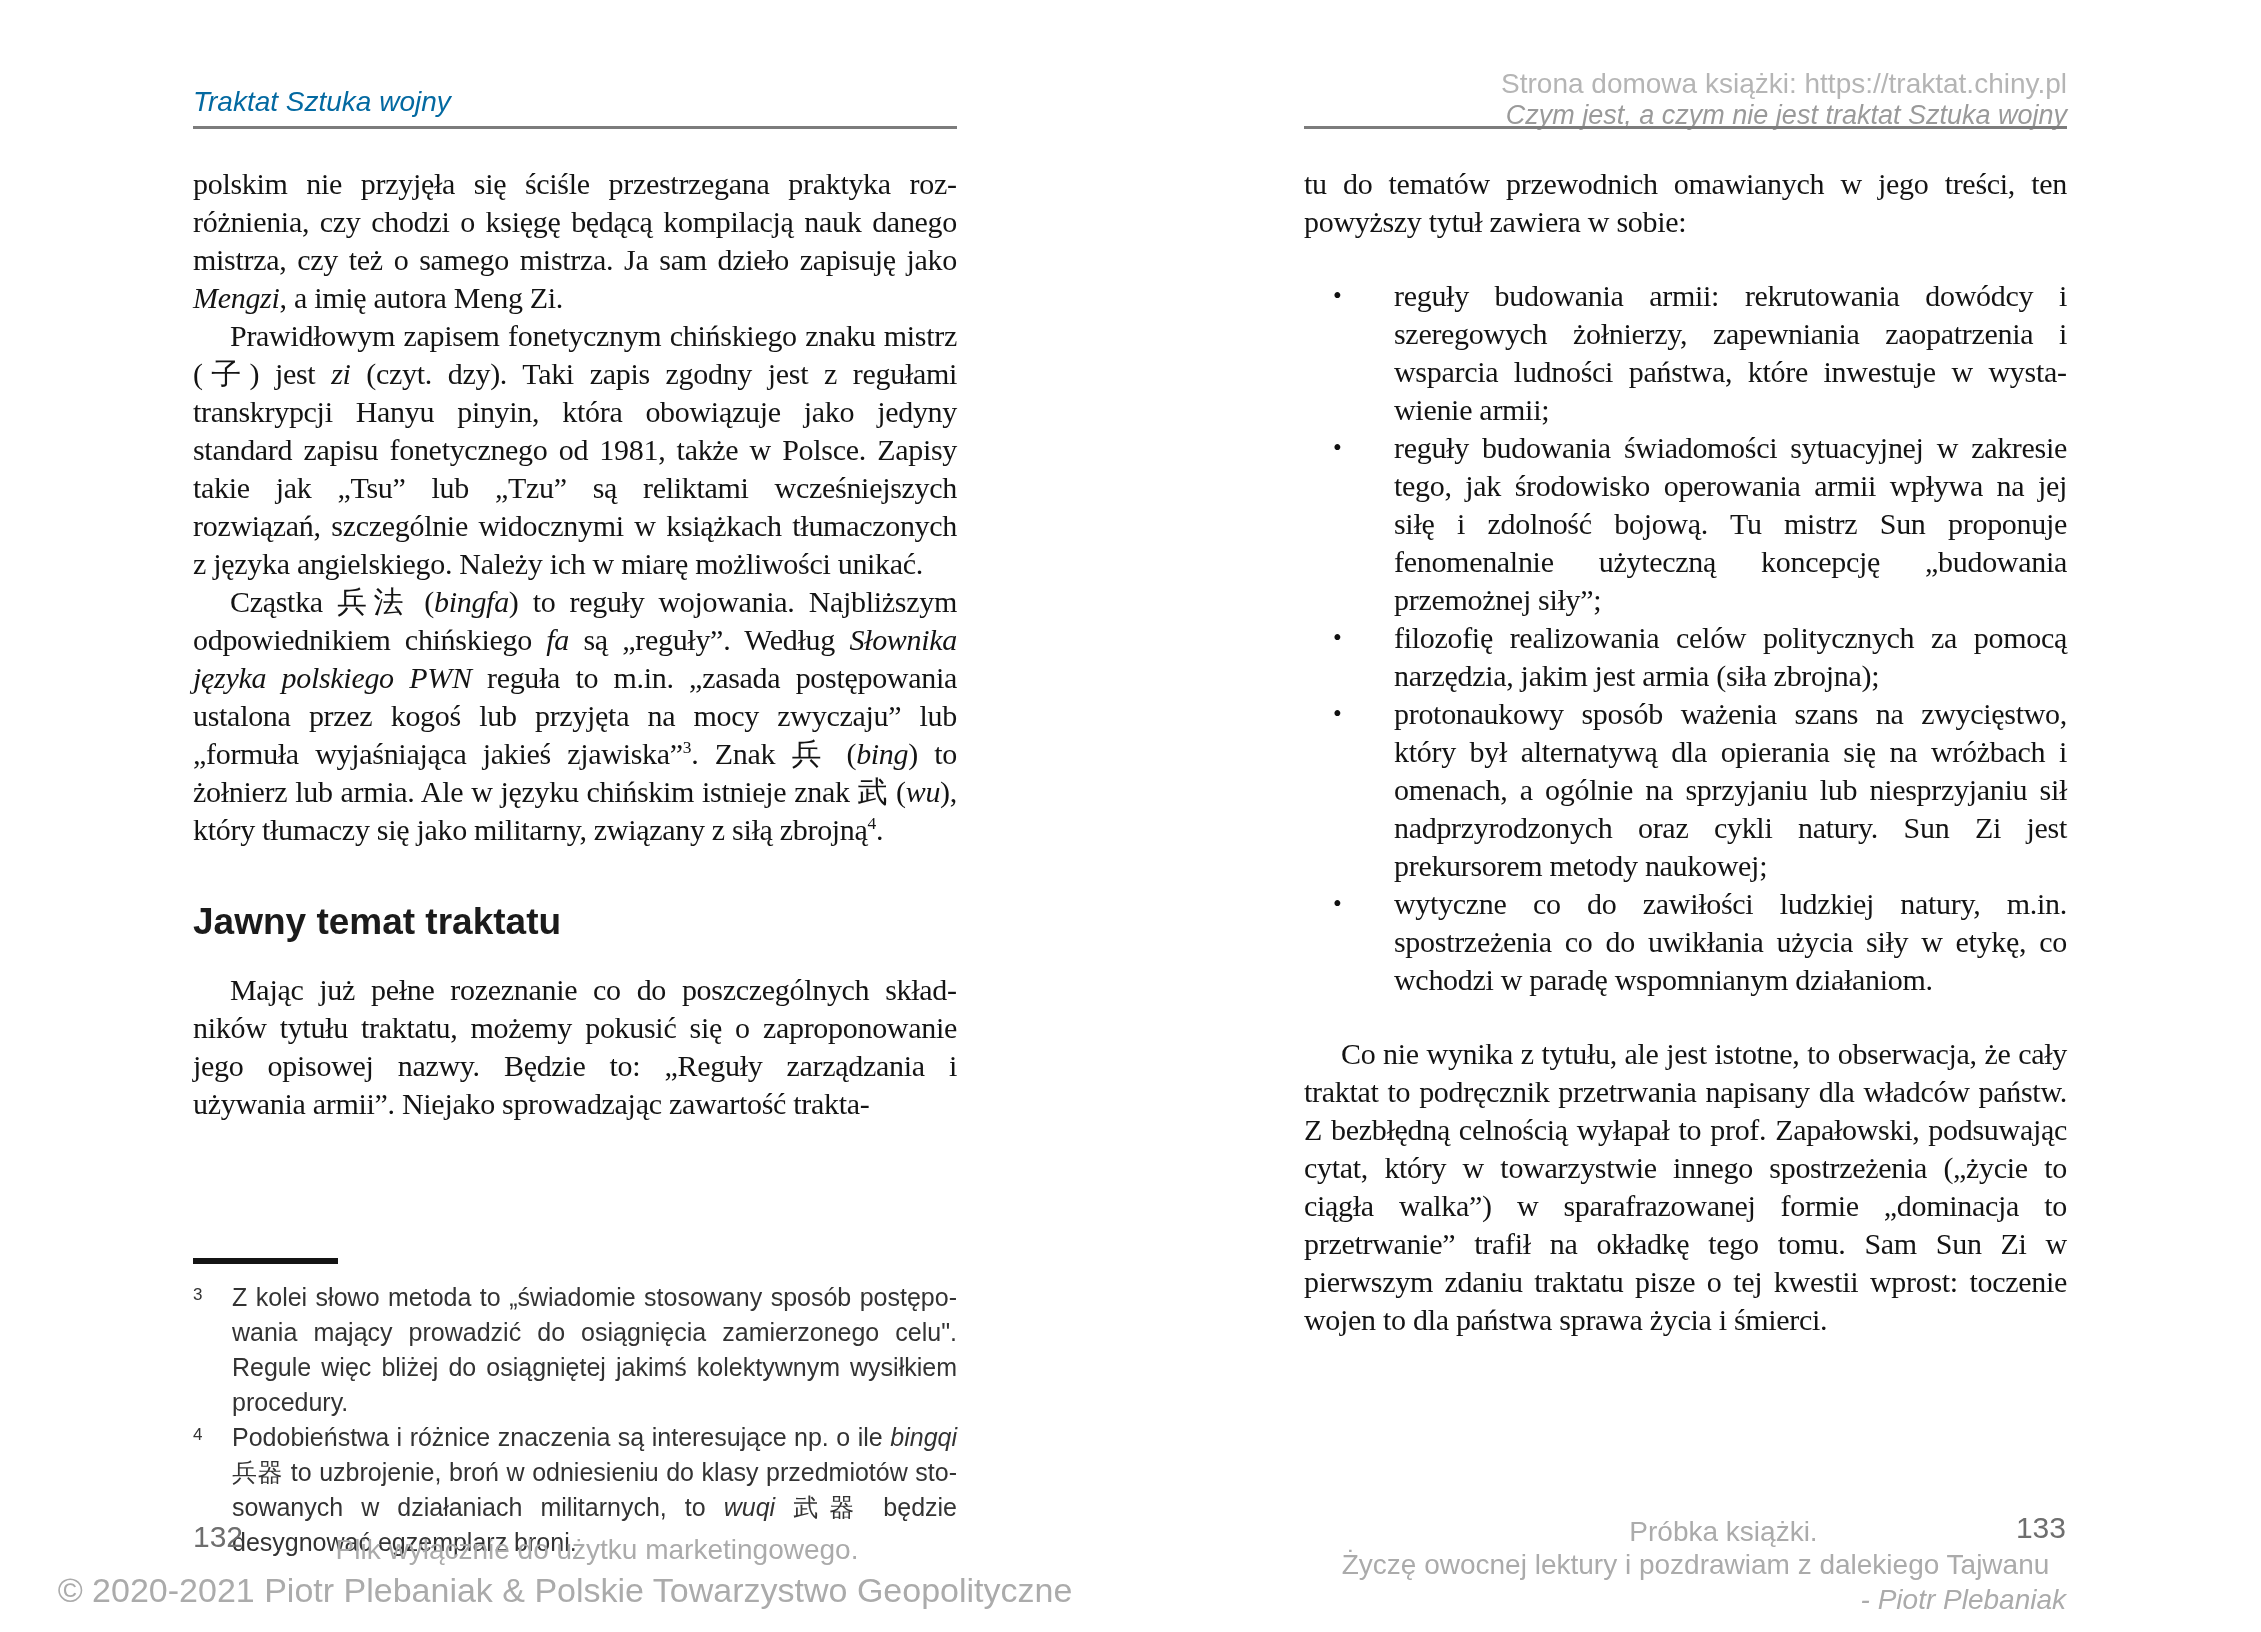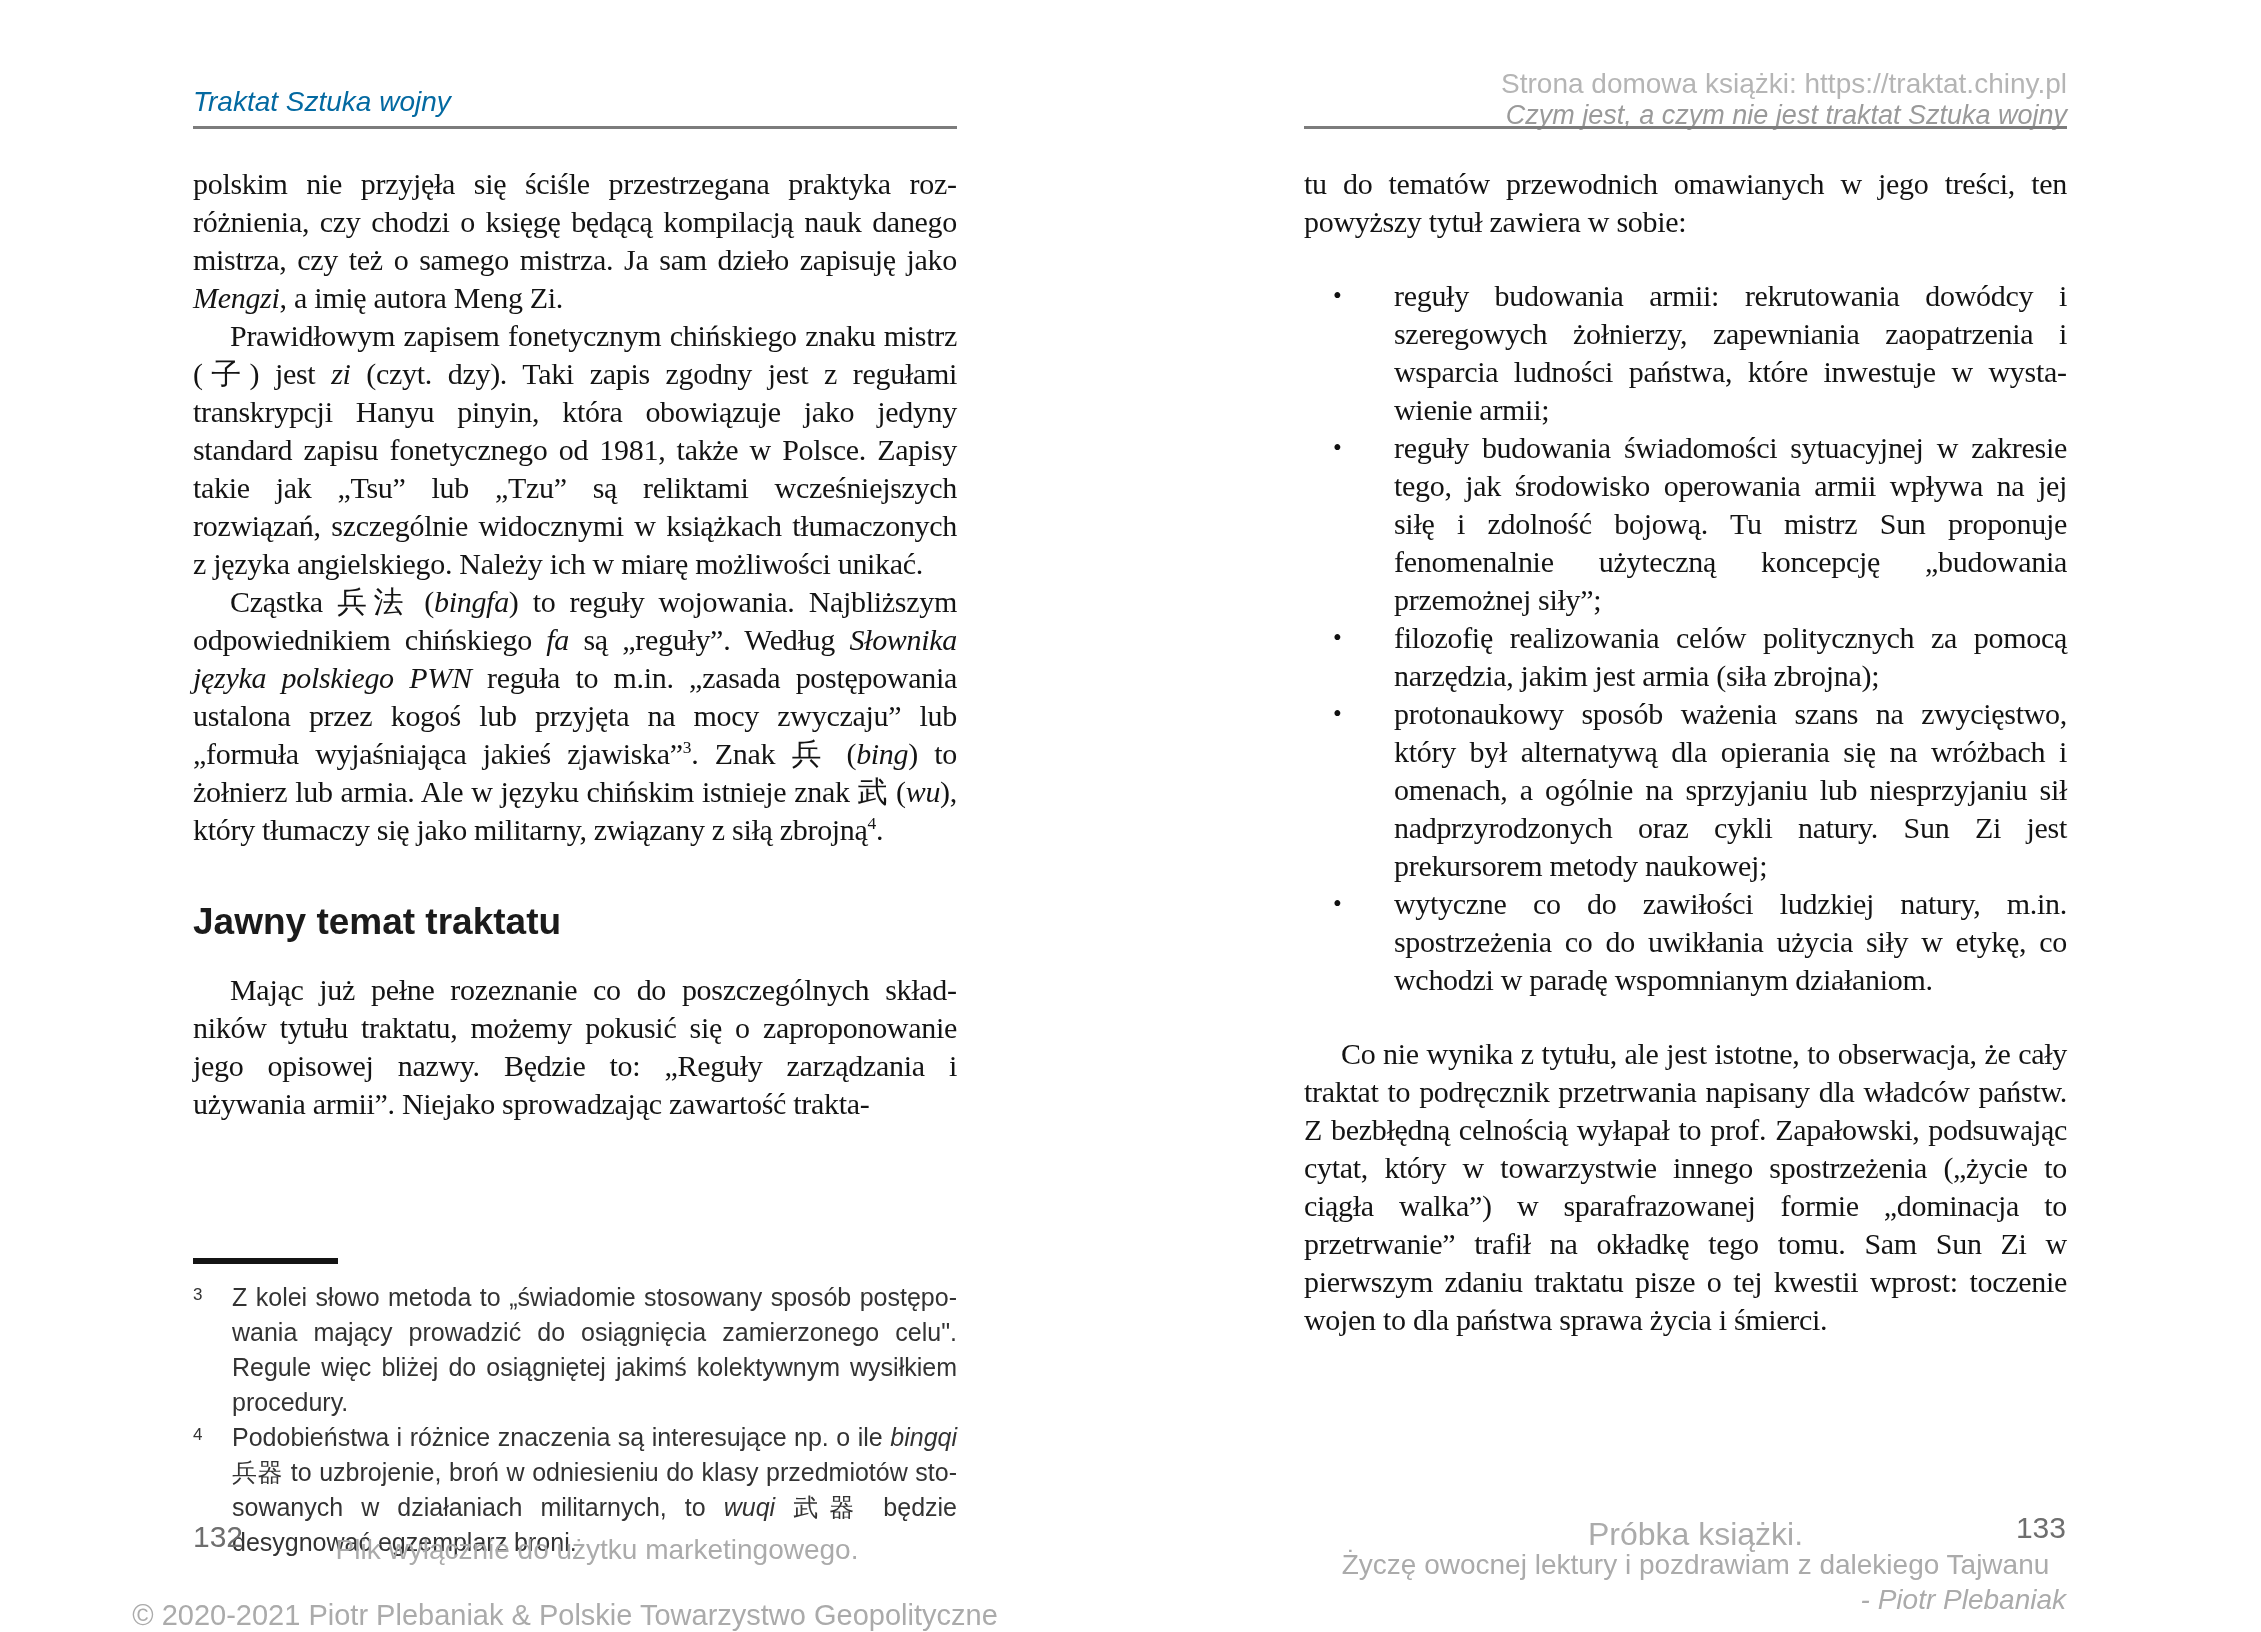--- a/index.html
+++ b/index.html
@@ -84,22 +84,22 @@
   }
   .f-center{left:50%;transform:translateX(-50%);}
   .pageno{
     position:absolute;
     font-family:"Liberation Sans", sans-serif;
     font-size:30px;color:#6e6e6e;
   }
   .pn-left{left:193px;top:1520px;}
   .pn-right{right:195px;top:1511px;}
   .fl-1{top:1534px;font-size:28px;margin-left:32px;}
-  .fl-2{top:1571px;font-size:29px;margin-top:28px;}
-  .fr-1{top:1516px;font-size:32px;}
+  .fl-2{top:1571px;font-size:34px;}
+  .fr-1{top:1516px;font-size:28px;margin-left:28px;}
   .fr-2{top:1549px;font-size:28px;}
   .fr-3{top:1584px;font-size:28px;font-style:italic;right:195px;left:auto;transform:none;text-align:right;}
 </style>
 </head>
 <body>
 
 <div class="sheet">
 
   <div class="page page-l">
     <div class="col">

